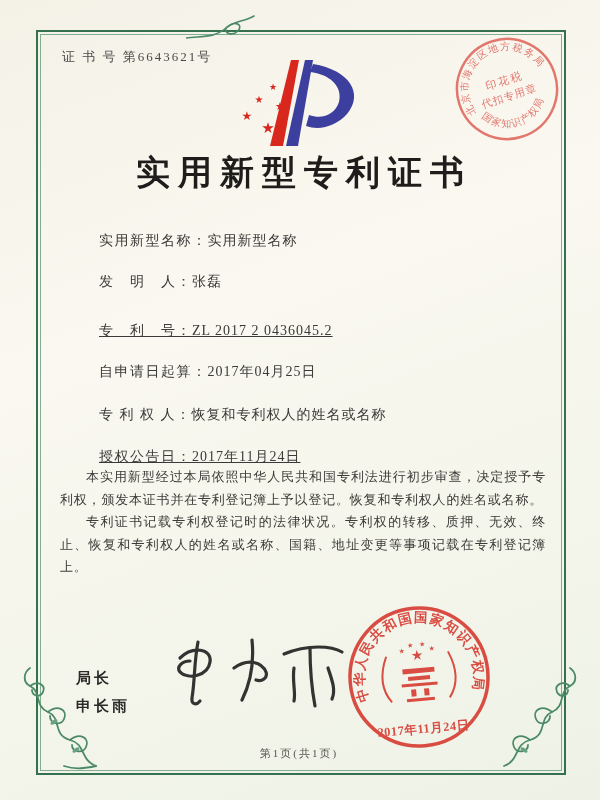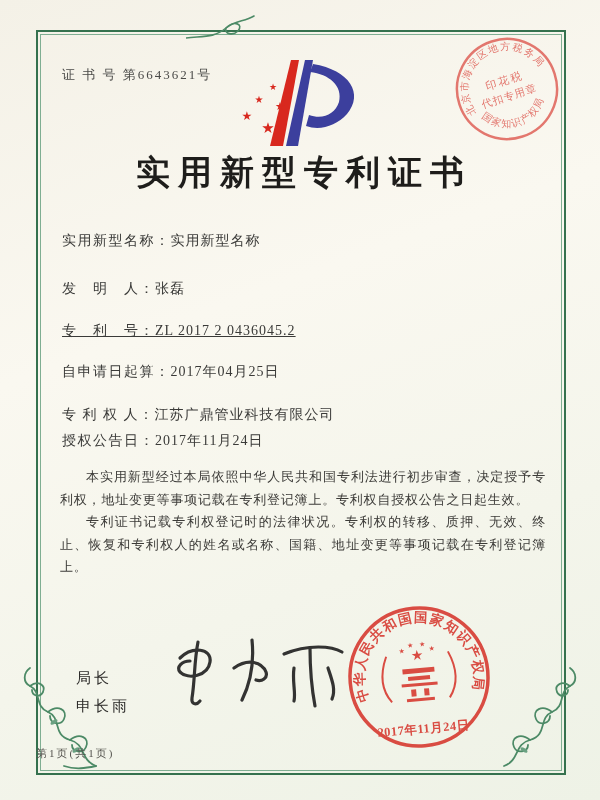--- a/index.html
+++ b/index.html
@@ -1,35 +1,35 @@
 <!DOCTYPE html>
 <html><head>
 <meta charset="utf-8">
 <style>
   html,body{margin:0;padding:0;background:#e7e6df;}
   #page{position:relative;width:600px;height:800px;margin:0 auto;overflow:hidden;
     background:linear-gradient(160deg,#f4f1e7 0%,#faf8f0 38%,#eef2e6 100%);
     font-family:"Liberation Serif","DejaVu Serif",serif;color:#3d3d3d;}
   .frame{position:absolute;left:36px;top:30px;width:526px;height:741px;border:2px solid #35714e;}
   .frame-inner{position:absolute;inset:2px;border:1px solid #7fae92;}
-  .cert-number{position:absolute;left:62px;top:66px;font-size:13px;letter-spacing:2px;color:#4a4a48;}
+  .cert-number{position:absolute;left:62px;top:48px;font-size:13px;letter-spacing:2px;color:#4a4a48;}
   .logo{position:absolute;left:225px;top:56px;}
   .title{position:absolute;left:0;right:0;top:150px;text-align:center;font-size:34px;font-weight:bold;
     color:#1e1d1b;letter-spacing:8px;text-indent:8px;}
   .fields{position:absolute;left:62px;top:0;width:470px;}
   .field-row{position:absolute;left:0;font-size:14px;letter-spacing:1px;color:#3a3a38;white-space:nowrap;}
-  .field-row .lbl{letter-spacing:1.5px;}
+  .field-row .lbl{letter-spacing:1.5px;margin-left:37px;}
   .body-text{position:absolute;left:60px;top:466px;width:486px;}
   .body-text p{margin:0;font-size:13px;line-height:22.5px;text-indent:2em;text-align:justify;
     letter-spacing:.8px;color:#3c3b38;}
-  .director{position:absolute;left:76px;top:664px;font-size:15px;color:#2c2b29;letter-spacing:3px;line-height:28px;}
+  .director{position:absolute;left:76px;top:664px;font-size:15px;color:#2c2b29;letter-spacing:3px;line-height:28px;font-weight:bold;}
   .signature{position:absolute;left:168px;top:628px;}
   .seal{position:absolute;left:344px;top:602px;transform:rotate(-5deg);opacity:.9;}
   .stamp{position:absolute;left:452px;top:34px;transform:rotate(-18deg);opacity:.78;}
-  .footer{position:absolute;left:36px;width:526px;top:746px;text-align:left;font-size:11px;
+  .footer{position:absolute;left:36px;width:526px;top:746px;text-align:center;font-size:11px;
     letter-spacing:2px;color:#55544f;}
   .flourish{position:absolute;}
   .fl-br{transform:scaleX(-1);}
   svg text{font-family:"Liberation Serif","DejaVu Serif",serif;}
 </style>
 </head>
 <body>
 
 <div id="page">
 
@@ -80,39 +80,39 @@
       <text x="43" y="77" font-size="15">★</text>
     </g>
   </svg>
 
   <div class="title">实用新型专利证书</div>
 
   <div class="fields">
     <div class="field-row" style="top:232px;">
       <span class="lbl">实用新型名称：</span><span>实用新型名称</span>
     </div>
-    <div class="field-row" style="top:280px;">
+    <div class="field-row" style="top:273px;">
       <span class="lbl">发　明　人：</span><span>张磊</span>
     </div>
     <div class="field-row" style="top:322px;text-decoration:underline;">
       <span class="lbl">专　利　号：</span><span>ZL 2017 2 0436045.2</span>
     </div>
     <div class="field-row" style="top:363px;">
       <span class="lbl">自申请日起算：</span><span>2017年04月25日</span>
     </div>
     <div class="field-row" style="top:406px;">
-      <span class="lbl">专 利 权 人：</span><span>江苏广鼎管业科技有限公司</span>
+      <span class="lbl">专 利 权 人：</span><span>恢复和专利权人的姓名或名称</span>
     </div>
-    <div class="field-row" style="top:432px;">
+    <div class="field-row" style="top:448px;text-decoration:underline;">
       <span class="lbl">授权公告日：</span><span>2017年11月24日</span>
     </div>
   </div>
 
   <div class="body-text">
-    <p>本实用新型经过本局依照中华人民共和国专利法进行初步审查，决定授予专利权，地址变更等事项记载在专利登记簿上。专利权自授权公告之日起生效。</p>
+    <p>本实用新型经过本局依照中华人民共和国专利法进行初步审查，决定授予专利权，颁发本证书并在专利登记簿上予以登记。恢复和专利权人的姓名或名称。</p>
     <p>专利证书记载专利权登记时的法律状况。专利权的转移、质押、无效、终止、恢复和专利权人的姓名或名称、国籍、地址变更等事项记载在专利登记簿上。</p>
   </div>
 
   <div class="director">
     <div>局长</div>
     <div>申长雨</div>
   </div>
 
   <svg class="signature" width="190" height="88" viewBox="0 0 190 88">
     <g stroke="#1f1f1f" fill="none" stroke-width="3.2" stroke-linecap="round" opacity=".9">

